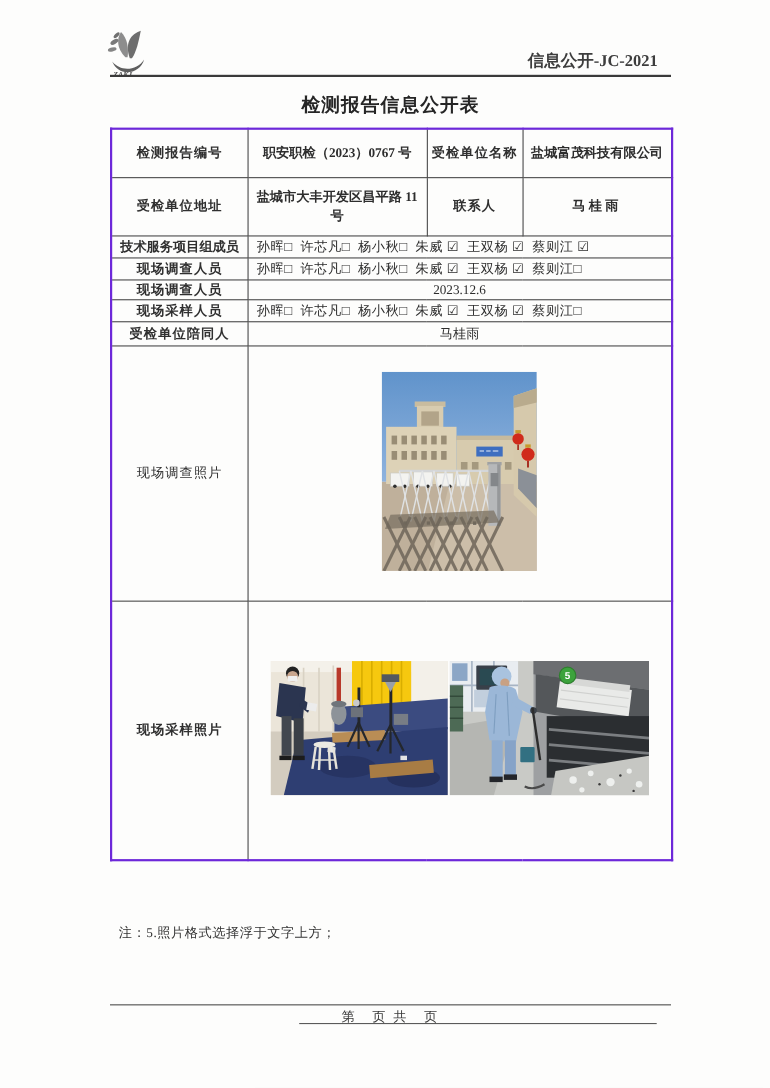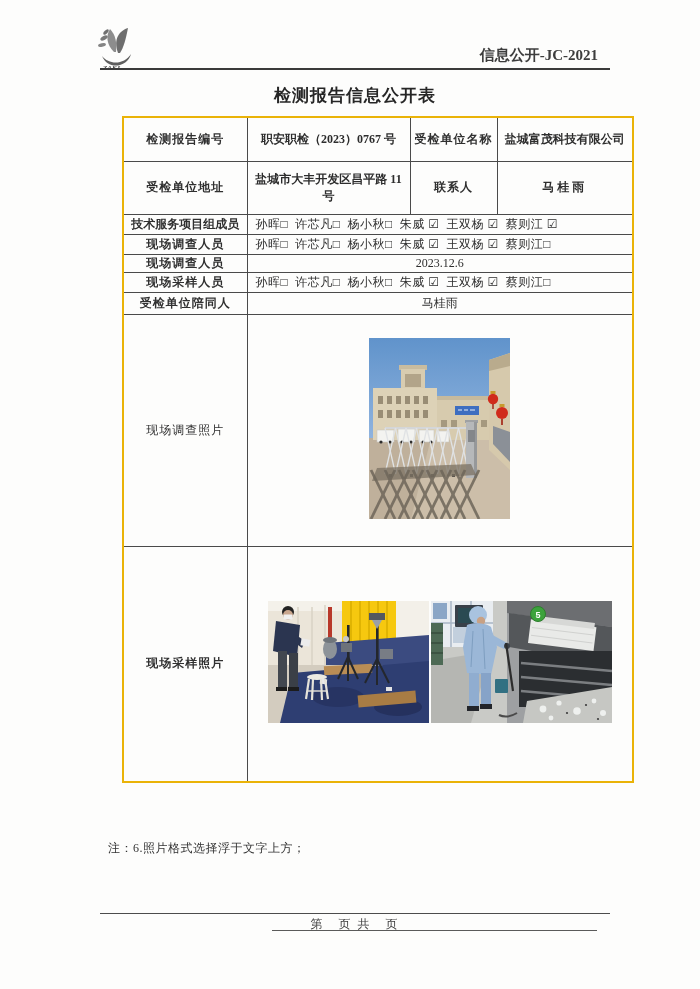--- a/index.html
+++ b/index.html
@@ -10,21 +10,21 @@
   .logo{position:absolute;left:-4px;top:0;width:44px;height:46px;}
   .company{position:absolute;left:44px;top:20px;font-size:15px;font-weight:600;color:#3d3d3d;letter-spacing:1px;}
   .doccode{position:absolute;right:12px;top:20px;font-size:15px;font-weight:600;color:#3d3d3d;}
   .hrule{position:absolute;left:100px;top:68px;width:510px;height:2.4px;background:#3a3a3a;}
   
   .title{position:absolute;left:100px;top:84px;width:510px;text-align:center;
          font-size:17px;font-weight:bold;color:#262626;letter-spacing:1px;}
   
   table.form{position:absolute;left:100px;top:116px;width:510px;border-collapse:collapse;table-layout:fixed;}
   table.form td{border:1.5px solid #4a4a4a;font-size:12px;vertical-align:middle;overflow:hidden;}
-  table.form{border:2px solid #eab308;margin-left:22px;}
+  table.form{border:2px solid #6d28d9;}
   td.lbl{font-weight:bold;text-align:center;letter-spacing:1px;padding:0 2px;color:#303030;}
   td.val{font-weight:bold;text-align:center;padding:2px 6px;font-size:12.5px;}
   td.cb{font-weight:normal;text-align:left;padding:1px 2px 1px 8px;font-size:12.5px;white-space:pre-wrap;letter-spacing:0.5px;}
   td.ctr{font-weight:normal;text-align:center;font-size:12.5px;}
   td.contact{font-size:17px;font-weight:bold;letter-spacing:3px;text-align:center;}
   td.photo{ text-align:center;vertical-align:middle;padding:0;}
   .lab-extra{display:block;text-align:left;}
   
   .note{position:absolute;left:108px;top:840px;font-size:12px;color:#333;letter-spacing:0.5px;}
   .f-line1{position:absolute;left:100px;top:913px;width:510px;height:1.2px;background:#4c4c4c;}
@@ -366,19 +366,19 @@
             <rect x="49" y="103" width="12" height="5" fill="#23252a"></rect>
             <rect x="64" y="78" width="13" height="14" rx="1" fill="#327082"></rect>
             <path d="M86,112 q-10,6 -18,2" stroke="#4a4a4a" stroke-width="2" fill="none"></path>
           </g>
         </svg>
       </td>
     </tr>
   </tbody>
     </table>
 
-  <div class="note">注：6.照片格式选择浮于文字上方；</div>
+  <div class="note">注：5.照片格式选择浮于文字上方；</div>
 
   <div class="f-line1"></div>
   <div class="f-text">第　页 共　页</div>
   <div class="f-line2"></div>
 
 </div>
 
 </body></html>

